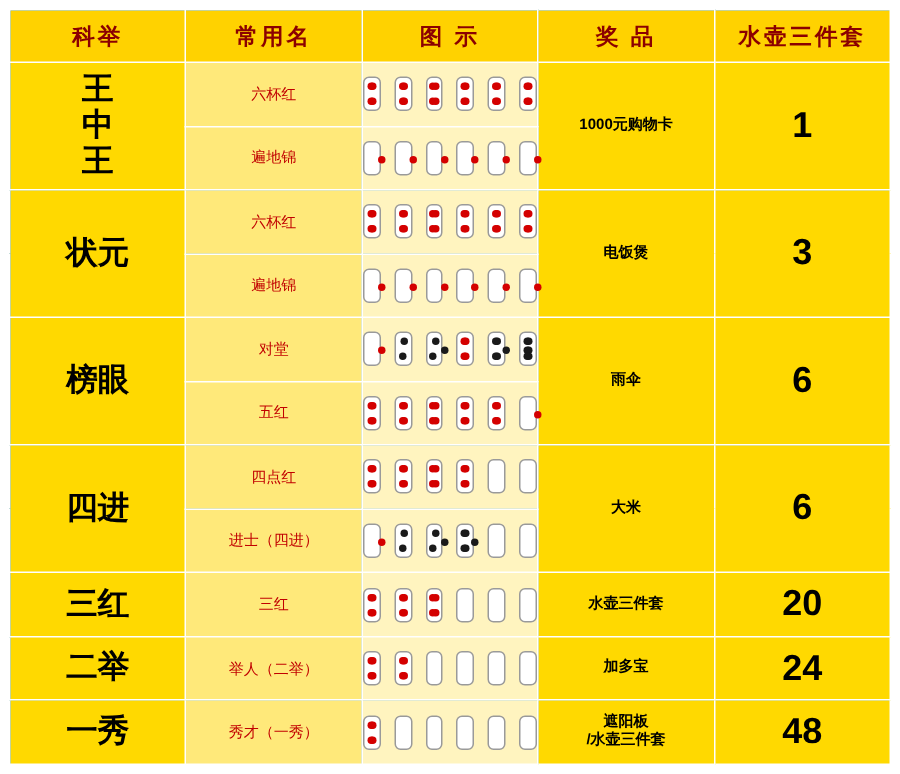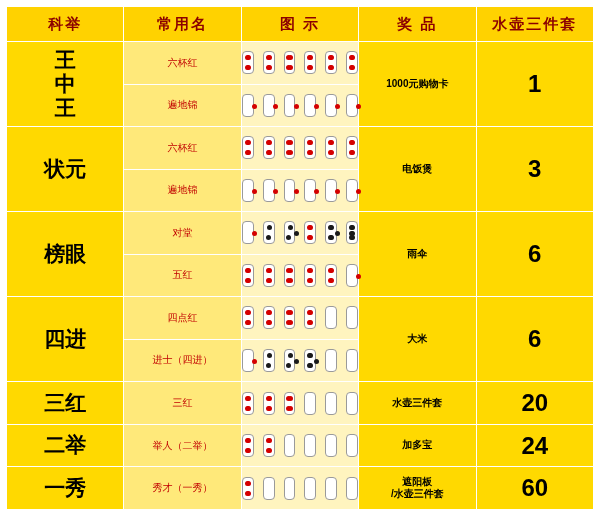--- a/index.html
+++ b/index.html
@@ -490,17 +490,17 @@
                 <i class="pip p-br"></i>
               </span>
               <span class="die empty"></span>
               <span class="die empty"></span>
               <span class="die empty"></span>
               <span class="die empty"></span>
               <span class="die empty"></span>
             </div>
           </td>
           <td class="prize-cell" rowspan="1"><span>遮阳板<br>/水壶三件套</span></td>
-          <td class="count-cell" rowspan="1"><span>60</span></td>
+          <td class="count-cell" rowspan="1"><span>48</span></td>
         </tr>
       </tbody>
   </table>
 </div>
 
 </body></html>

